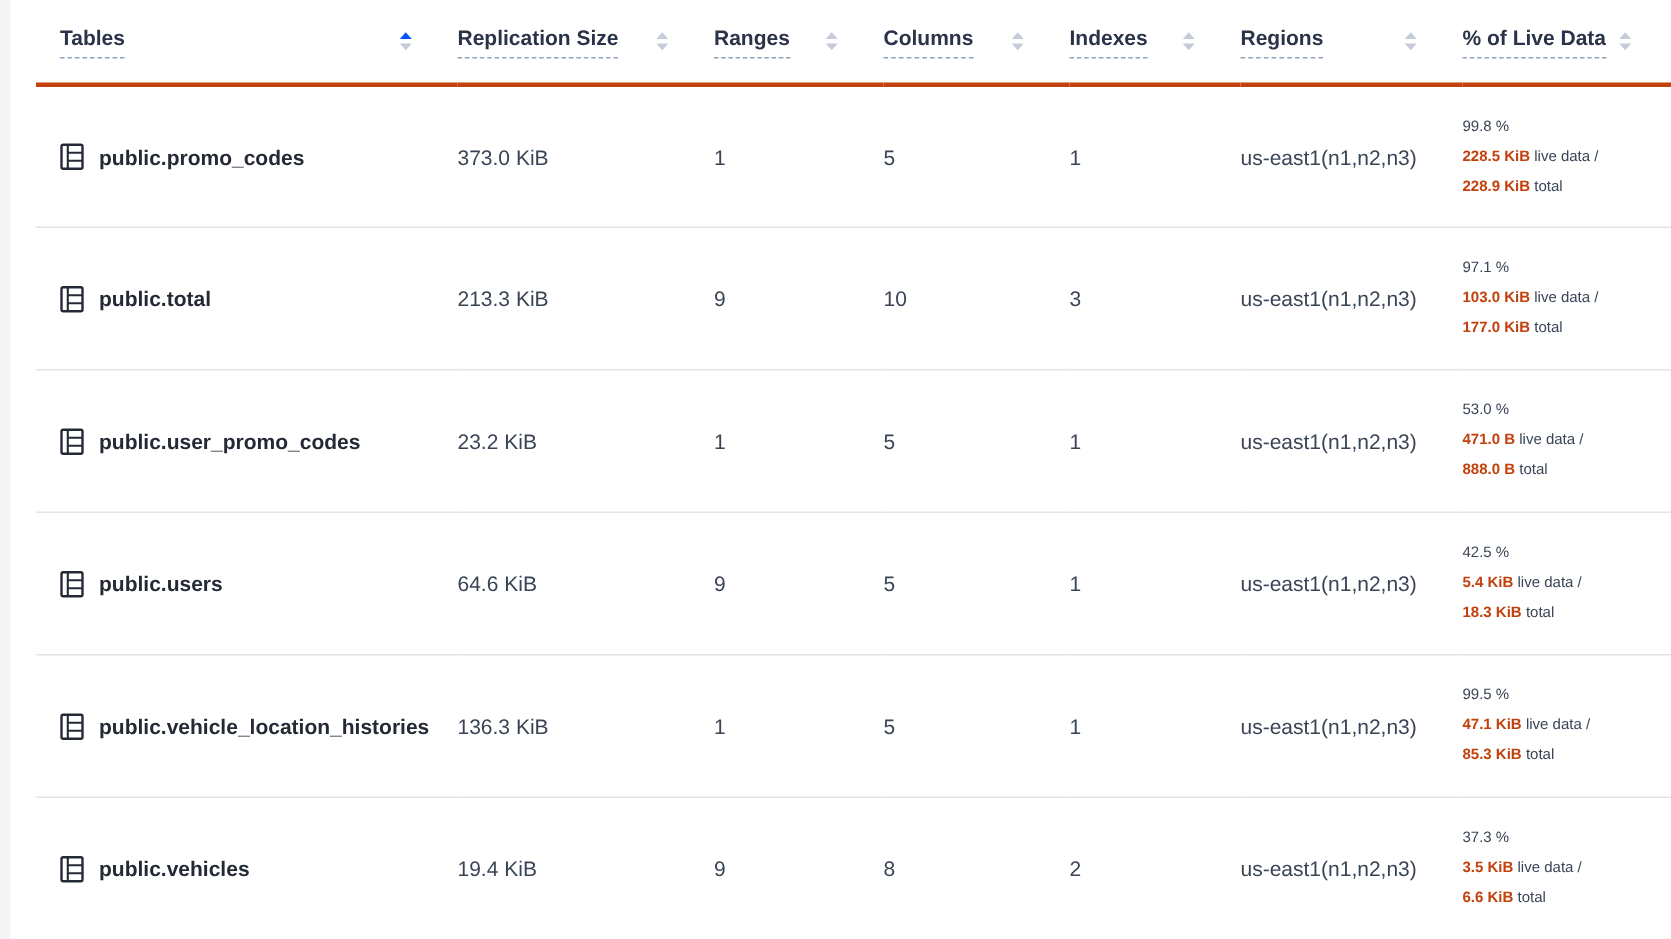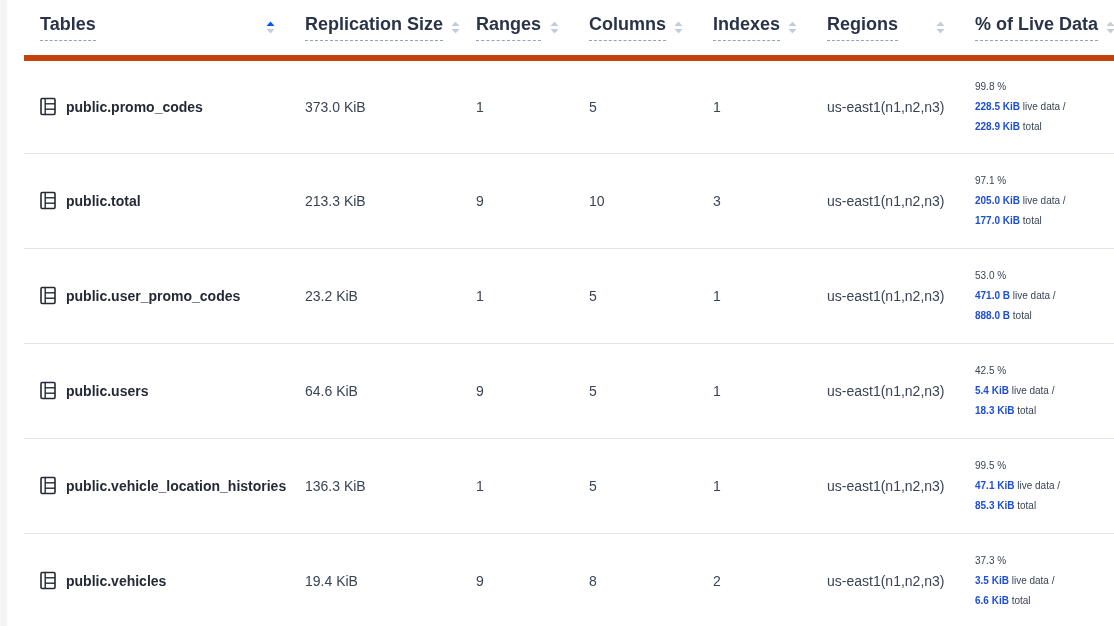--- a/index.html
+++ b/index.html
@@ -20,24 +20,24 @@
   .tables-wrap { margin-left: 24px; }
   table {
     border-collapse: collapse;
     table-layout: fixed;
     width: 1090px;
   }
   thead th {
     height: 55px;
     vertical-align: middle;
     text-align: left;
-    font-size: 18px;
+    font-size: 14px;
     font-weight: 600;
     color: #2a3347;
-    border-bottom: 6px solid #c2410c;
+    border-bottom: 3px solid #c2410c;
     padding: 0 30px 0 0;
     cursor: pointer;
   }
   th.first { padding-left: 16px; }
   th.last  { padding-right: 26px; }
   .th-inner {
     display: flex;
     align-items: center;
     justify-content: space-between;
   }
@@ -64,21 +64,21 @@
   .tbl-icon { display: inline-flex; flex: none; margin-right: 10px; }
   .table-name {
     font-weight: 700;
     color: #242a35;
     font-size: 14px;
     text-decoration: none;
     cursor: pointer;
   }
   td.c-live { font-size: 10px; line-height: 20px; }
   .pct-line { font-weight: 400; color: #394455; }
-  .sz { font-weight: 600; color: #1d4ed8; }
+  .sz { font-weight: 600; color: #c2410c; }
 </style>
 </head>
 <body>
 
 <div class="left-strip"></div>
 
 <div class="tables-wrap">
   <table>
     <colgroup>
       <col style="width:281px">
@@ -211,21 +211,21 @@
         <a class="table-name">public.total</a>
       </span>
     </td>
     <td>213.3 KiB</td>
     <td>9</td>
     <td>10</td>
     <td>3</td>
     <td>us-east1(n1,n2,n3)</td>
     <td class="c-live">
       <div class="pct-line">97.1 %</div>
-      <div><span class="sz">205.0 KiB</span> <span>live data /</span></div>
+      <div><span class="sz">103.0 KiB</span> <span>live data /</span></div>
       <div><span class="sz">177.0 KiB</span> <span>total</span></div>
     </td>
   </tr>
 
   <tr>
     <td class="c-name">
       <span class="name-wrap">
         <span class="tbl-icon">
           <svg width="16" height="19" viewBox="0 0 16 19" fill="none">
             <rect x="1" y="1.5" width="14" height="16" rx="1.2" stroke="#242a35" stroke-width="1.6"></rect>

